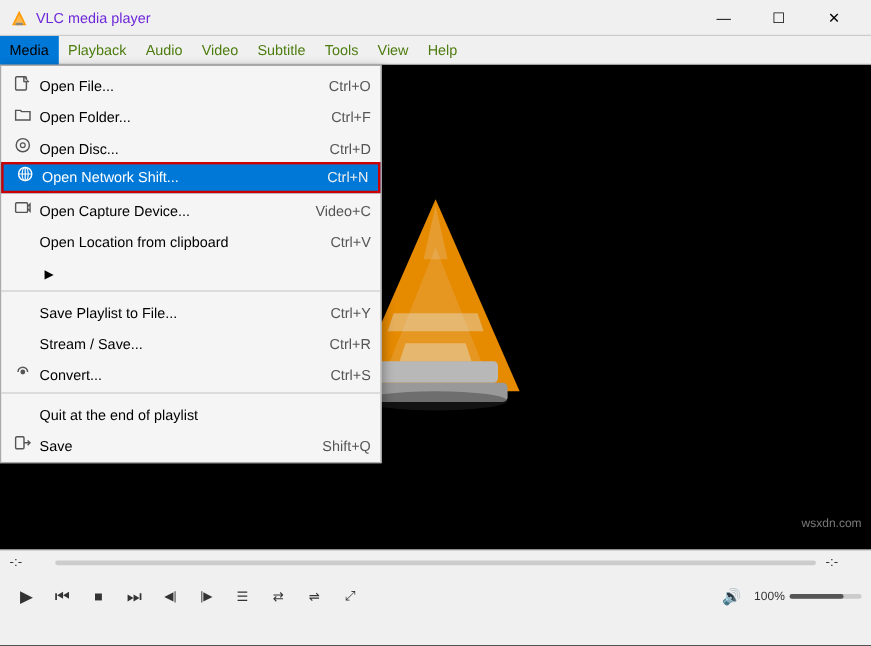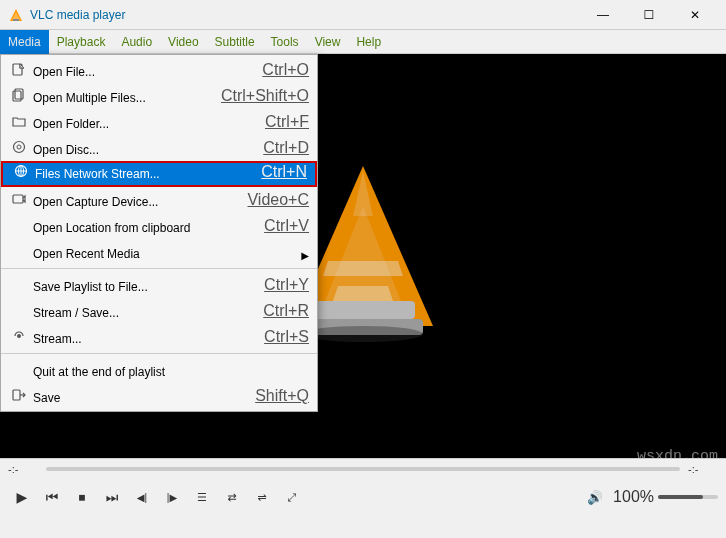--- a/index.html
+++ b/index.html
@@ -23,21 +23,21 @@
       border-bottom: 1px solid #ccc;
       position: relative;
     }
     .title-bar-icon {
       width: 16px;
       height: 16px;
       margin-right: 6px;
     }
     .title-bar-text {
       font-size: 12px;
-      color: #0369a1;
+      color: #6d28d9;
       flex: 1;
     }
     .title-bar-buttons {
       display: flex;
       gap: 0;
     }
     .title-btn {
       width: 46px;
       height: 30px;
       border: none;
@@ -59,21 +59,21 @@
     }
     .menu-item {
       padding: 2px 8px;
       height: 24px;
       display: flex;
       align-items: center;
       cursor: pointer;
       font-size: 12px;
       color: #4d7c0f;
     }
-    .menu-item.active { background: #0078d7; color: #e5e5e5; }
+    .menu-item.active { background: #0078d7; color: #000000; }
 
     
     .video-area {
       background: #000;
       position: absolute;
       top: 54px;
       left: 0;
       right: 0;
       bottom: 80px;
       display: flex;
@@ -142,21 +142,21 @@
       color: #333;
       border-radius: 3px;
     }
     .volume-row {
       display: flex;
       align-items: center;
       margin-left: auto;
       gap: 4px;
     }
     .volume-label {
-      font-size: 16px;
+      font-size: 10px;
       color: #333;
     }
     .volume-track {
       width: 60px;
       height: 4px;
       background: #ccc;
       border-radius: 2px;
     }
     .volume-fill {
       width: 75%;
@@ -202,39 +202,37 @@
       align-items: center;
       justify-content: center;
       margin-right: 4px;
       flex-shrink: 0;
     }
     .menu-row-label {
       flex: 1;
       font-size: 12px;
     }
     .menu-row-shortcut {
-      font-size: 16px;
+      font-size: 12px;
       color: #555;
       margin-left: 20px;
-      text-decoration: underline;
     }
     .menu-row.highlighted .menu-row-shortcut { color: #eee; }
     .menu-row-arrow {
       font-size: 10px;
       margin-left: 4px;
     }
 
     
     .watermark {
       position: absolute;
-      bottom: 73px;
+      bottom: 96px;
       right: 8px;
       color: rgba(200,200,200,0.6);
-      font-size: 15px;
-      font-family: Liberation Mono, monospace;
+      font-size: 10px;
     }
   </style>
 </head>
 <body>
 
 <div class="title-bar">
   <div class="title-bar-icon">
     
     <svg width="16" height="16" viewBox="0 0 16 16">
       <polygon points="8,2 14,14 2,14" fill="#f90"></polygon>
@@ -287,30 +285,20 @@
       <svg width="14" height="14" viewBox="0 0 14 14">
           <rect x="1" y="2" width="9" height="11" rx="1" fill="none" stroke="#555" stroke-width="1.2"></rect>
           <polyline points="8,2 8,6 12,6" fill="none" stroke="#555" stroke-width="1.2"></polyline>
           <polygon points="8,2 12,6 8,6" fill="#ccc" stroke="#555" stroke-width="0.8"></polygon>
         </svg>
     </div>
     <span class="menu-row-label">Open File...</span>
     <span class="menu-row-shortcut">Ctrl+O</span>
   </div>
 
-  <div class="menu-row">
-    <div class="menu-row-icon">
-      <svg width="14" height="14" viewBox="0 0 14 14">
-          <rect x="1" y="3" width="8" height="10" rx="1" fill="none" stroke="#555" stroke-width="1.2"></rect>
-          <rect x="3" y="1" width="8" height="10" rx="1" fill="none" stroke="#555" stroke-width="1.2"></rect>
-        </svg>
-    </div>
-    <span class="menu-row-label">Open Multiple Files...</span>
-    <span class="menu-row-shortcut">Ctrl+Shift+O</span>
-  </div>
 
   <div class="menu-row">
     <div class="menu-row-icon">
       <svg width="14" height="14" viewBox="0 0 14 14">
           <path d="M1,4 L1,12 L13,12 L13,5 L6,5 L5,4 Z" fill="none" stroke="#555" stroke-width="1.2"></path>
         </svg>
     </div>
     <span class="menu-row-label">Open Folder...</span>
     <span class="menu-row-shortcut">Ctrl+F</span>
   </div>
@@ -328,21 +316,21 @@
 
   <div class="menu-row highlighted">
     <div class="menu-row-icon">
       <svg width="14" height="14" viewBox="0 0 14 14">
           <circle cx="7" cy="7" r="5.5" fill="none" stroke="white" stroke-width="1.2"></circle>
           <line x1="7" y1="1.5" x2="7" y2="12.5" stroke="white" stroke-width="1"></line>
           <ellipse cx="7" cy="7" rx="2.5" ry="5.5" fill="none" stroke="white" stroke-width="1"></ellipse>
           <line x1="1.5" y1="7" x2="12.5" y2="7" stroke="white" stroke-width="1"></line>
         </svg>
     </div>
-    <span class="menu-row-label">Files Network Stream...</span>
+    <span class="menu-row-label">Open Network Shift...</span>
     <span class="menu-row-shortcut">Ctrl+N</span>
   </div>
 
   <div class="menu-row">
     <div class="menu-row-icon">
       <svg width="14" height="14" viewBox="0 0 14 14">
           <rect x="1" y="3" width="10" height="8" rx="1" fill="none" stroke="#555" stroke-width="1.2"></rect>
           <polyline points="11,6 13,4 13,10 11,8" fill="none" stroke="#555" stroke-width="1.2"></polyline>
         </svg>
     </div>
@@ -351,21 +339,20 @@
   </div>
 
   <div class="menu-row">
     <div class="menu-row-icon"></div>
     <span class="menu-row-label">Open Location from clipboard</span>
     <span class="menu-row-shortcut">Ctrl+V</span>
   </div>
 
   <div class="menu-row">
     <div class="menu-row-icon"></div>
-    <span class="menu-row-label">Open Recent Media</span>
     <span class="menu-row-arrow">▶</span>
   </div>
   <div class="menu-separator"></div>
 
   <div class="menu-row">
     <div class="menu-row-icon"></div>
     <span class="menu-row-label">Save Playlist to File...</span>
     <span class="menu-row-shortcut">Ctrl+Y</span>
   </div>
 
@@ -376,21 +363,21 @@
   </div>
 
   <div class="menu-row">
     <div class="menu-row-icon">
       <svg width="14" height="14" viewBox="0 0 14 14">
           <circle cx="7" cy="7" r="2" fill="#555"></circle>
           <path d="M3,7 a4,4 0 0,1 4,-4" fill="none" stroke="#555" stroke-width="1.2"></path>
           <path d="M11,7 a4,4 0 0,0 -4,-4" fill="none" stroke="#555" stroke-width="1.2"></path>
         </svg>
     </div>
-    <span class="menu-row-label">Stream...</span>
+    <span class="menu-row-label">Convert...</span>
     <span class="menu-row-shortcut">Ctrl+S</span>
   </div>
   <div class="menu-separator"></div>
 
   <div class="menu-row">
     <div class="menu-row-icon"></div>
     <span class="menu-row-label">Quit at the end of playlist</span>
     <span class="menu-row-shortcut"></span>
   </div>
 

